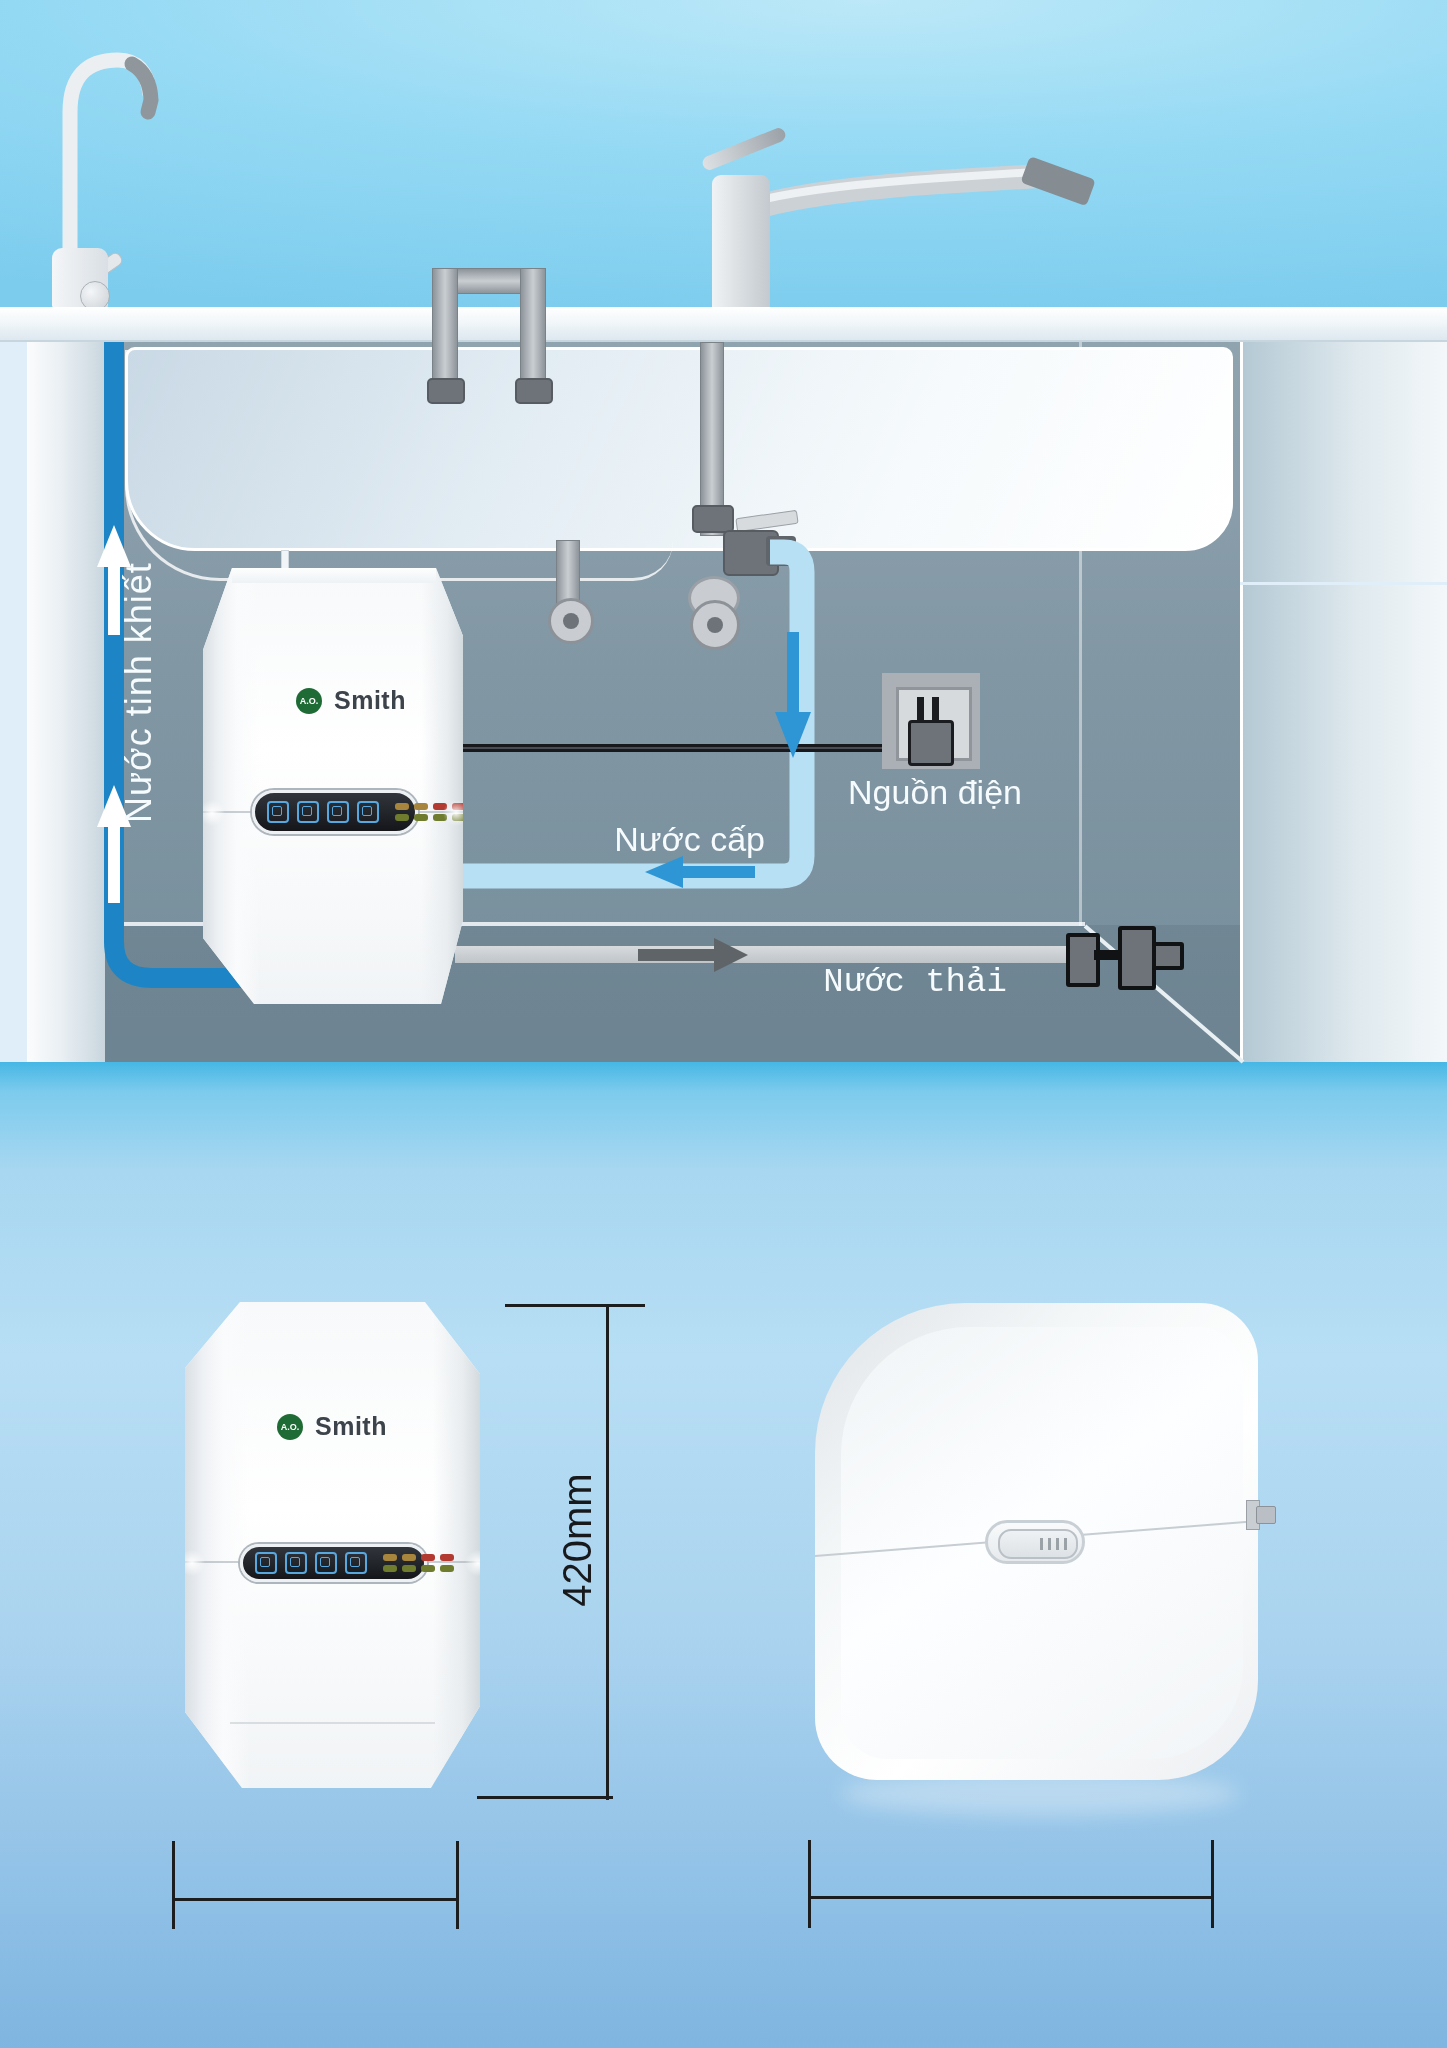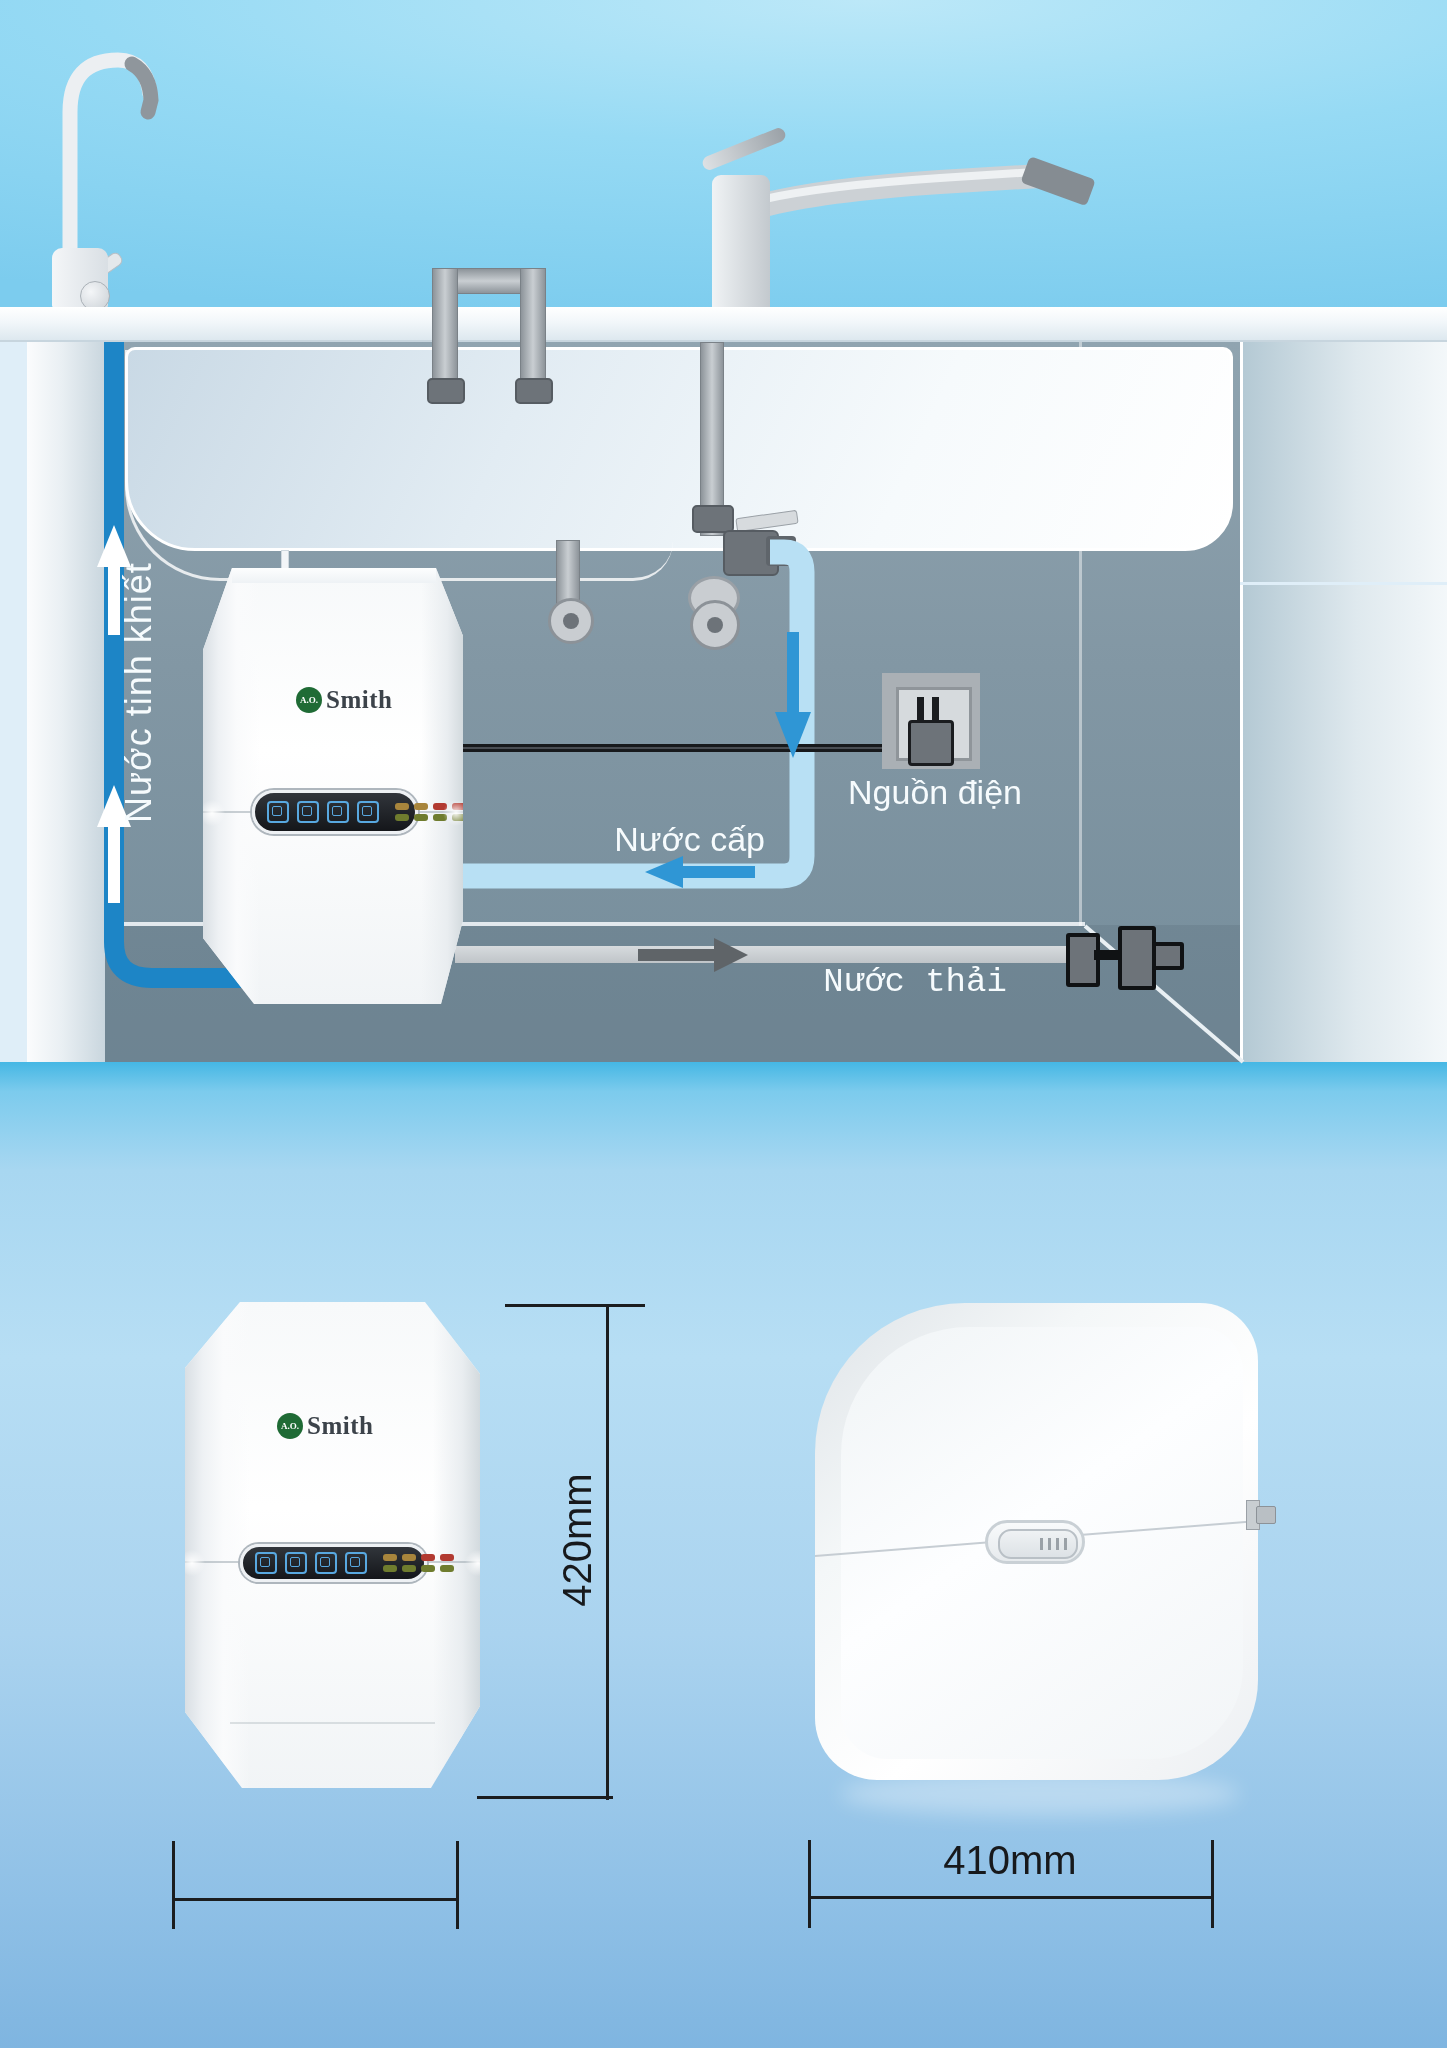--- a/index.html
+++ b/index.html
@@ -69,21 +69,21 @@
   
   .clamp{background:#6d7379;border:4px solid #101214;border-radius:3px;}
 
   
   .unit{background:
       linear-gradient(90deg,#d9dfe4 0%,#eef1f4 6%,#fafbfc 13%,rgba(255,255,255,0) 22%),
       linear-gradient(270deg,#d3dade 0%,#e9edf0 6%,rgba(255,255,255,0) 16%),
       linear-gradient(180deg,#f7f9fa 0%,#ffffff 42%,#f1f4f6 100%);}
   .seam{background:rgba(150,162,170,.5);}
   .spark{width:30px;height:30px;background:radial-gradient(circle,rgba(255,255,255,.95) 0%,rgba(255,255,255,0) 62%);}
-  .brand{display:flex;align-items:center;gap:4px;font-family:Liberation Serif, serif;}
+  .brand{display:flex;align-items:center;gap:12px;}
   .brand-circle{width:26px;height:26px;border-radius:50%;background:#1f6b35;color:#fff;
       font-size:9px;font-weight:bold;display:flex;align-items:center;justify-content:center;}
   .brand-name{font-size:25px;font-weight:bold;color:#3c434a;letter-spacing:.5px;}
   .panel{border-radius:999px;background:linear-gradient(180deg,#31353b,#14161a);
       border:3px solid #eef1f4;box-shadow:0 0 0 2px #aeb6bd;
       display:flex;align-items:center;padding:0 12px;gap:8px;box-sizing:border-box;}
   .picon{width:18px;height:18px;border:2px solid #58a8e0;border-radius:4px;position:relative;flex:none;}
   .picon::after{content:"";position:absolute;left:3px;top:3px;width:8px;height:8px;
       border:1.5px solid #58a8e0;border-radius:2px;}
   .pind{display:grid;grid-template-columns:repeat(4,14px);grid-auto-rows:7px;gap:4px 5px;margin-left:8px;}
@@ -301,15 +301,14 @@
           <span class="latch-bar" style="left:64px;"></span>
       </div>
     </div>
   </div>
   <div class="abs" style="left:1246px;top:1500px;width:12px;height:28px;background:#c9ced2;border:1px solid #9aa0a6;"></div>
   <div class="abs" style="left:1256px;top:1506px;width:18px;height:16px;background:#b9bfc4;border:1px solid #8c9298;border-radius:2px;"></div>
 
   <div class="abs dim" style="left:808px;top:1840px;width:3px;height:88px;"></div>
   <div class="abs dim" style="left:1211px;top:1840px;width:3px;height:88px;"></div>
   <div class="abs dim" style="left:808px;top:1896px;width:406px;height:3px;"></div>
-  <div class="abs dim-lbl" style="left:860px;top:1836px;width:300px;height:48px;line-height:48px;">410mm</div>
 
 </div>
 
 </body></html>

